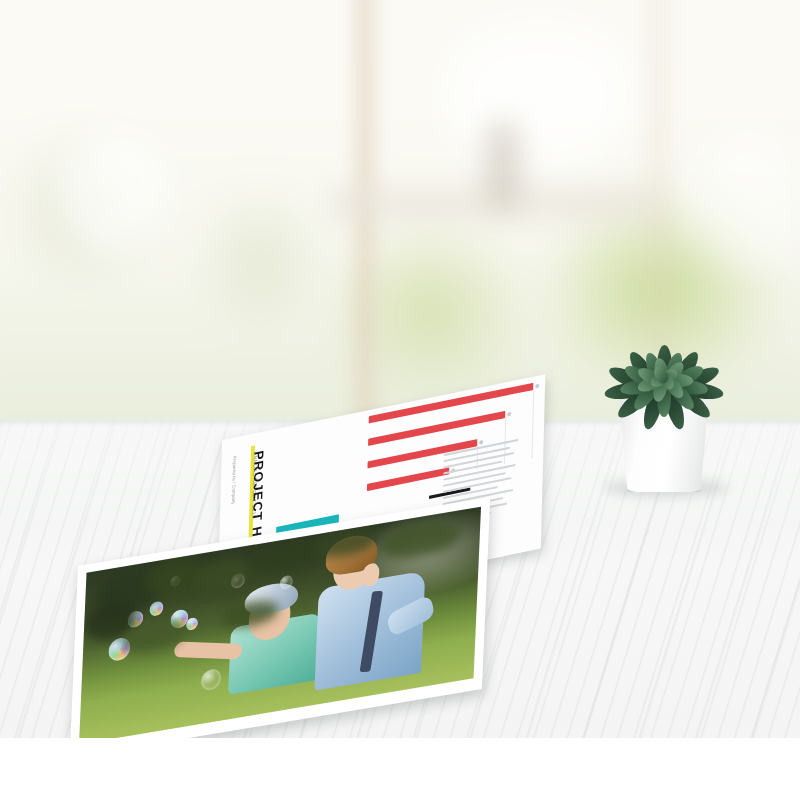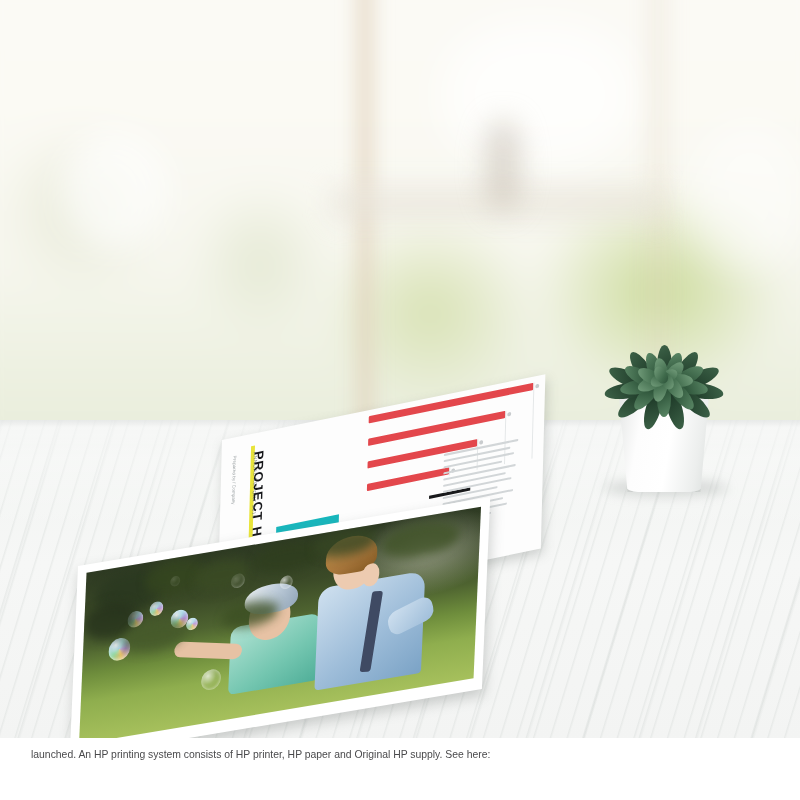--- a/index.html
+++ b/index.html
@@ -378,17 +378,16 @@
         <div class="blur-leaf" style="left: 170px; top: 4px; width: 70px; height: 28px; background: rgb(47, 62, 30); opacity: 0.8;"></div>
         <div class="blur-leaf" style="left: 230px; top: 0px; width: 66px; height: 26px; background: rgb(54, 70, 35); opacity: 0.8;"></div>
         <div class="blur-leaf" style="left: 300px; top: 6px; width: 80px; height: 34px; background: rgb(63, 82, 38); opacity: 0.8;"></div>
         <div class="blur-leaf" style="left: 40px; top: 60px; width: 64px; height: 28px; background: rgb(69, 89, 42); opacity: 0.8;"></div>
         <div class="blur-leaf" style="left: 140px; top: 56px; width: 58px; height: 24px; background: rgb(60, 79, 35); opacity: 0.8;"></div>
       </div>
   </div>
 
   <div class="footer">
     <div class="footer-text">
-      <div>launched. An HP printing system consists of HP printer, HP paper and Original HP supply. See here:</div>
     </div>
   </div>
 
 </div>
 
 </body></html>

